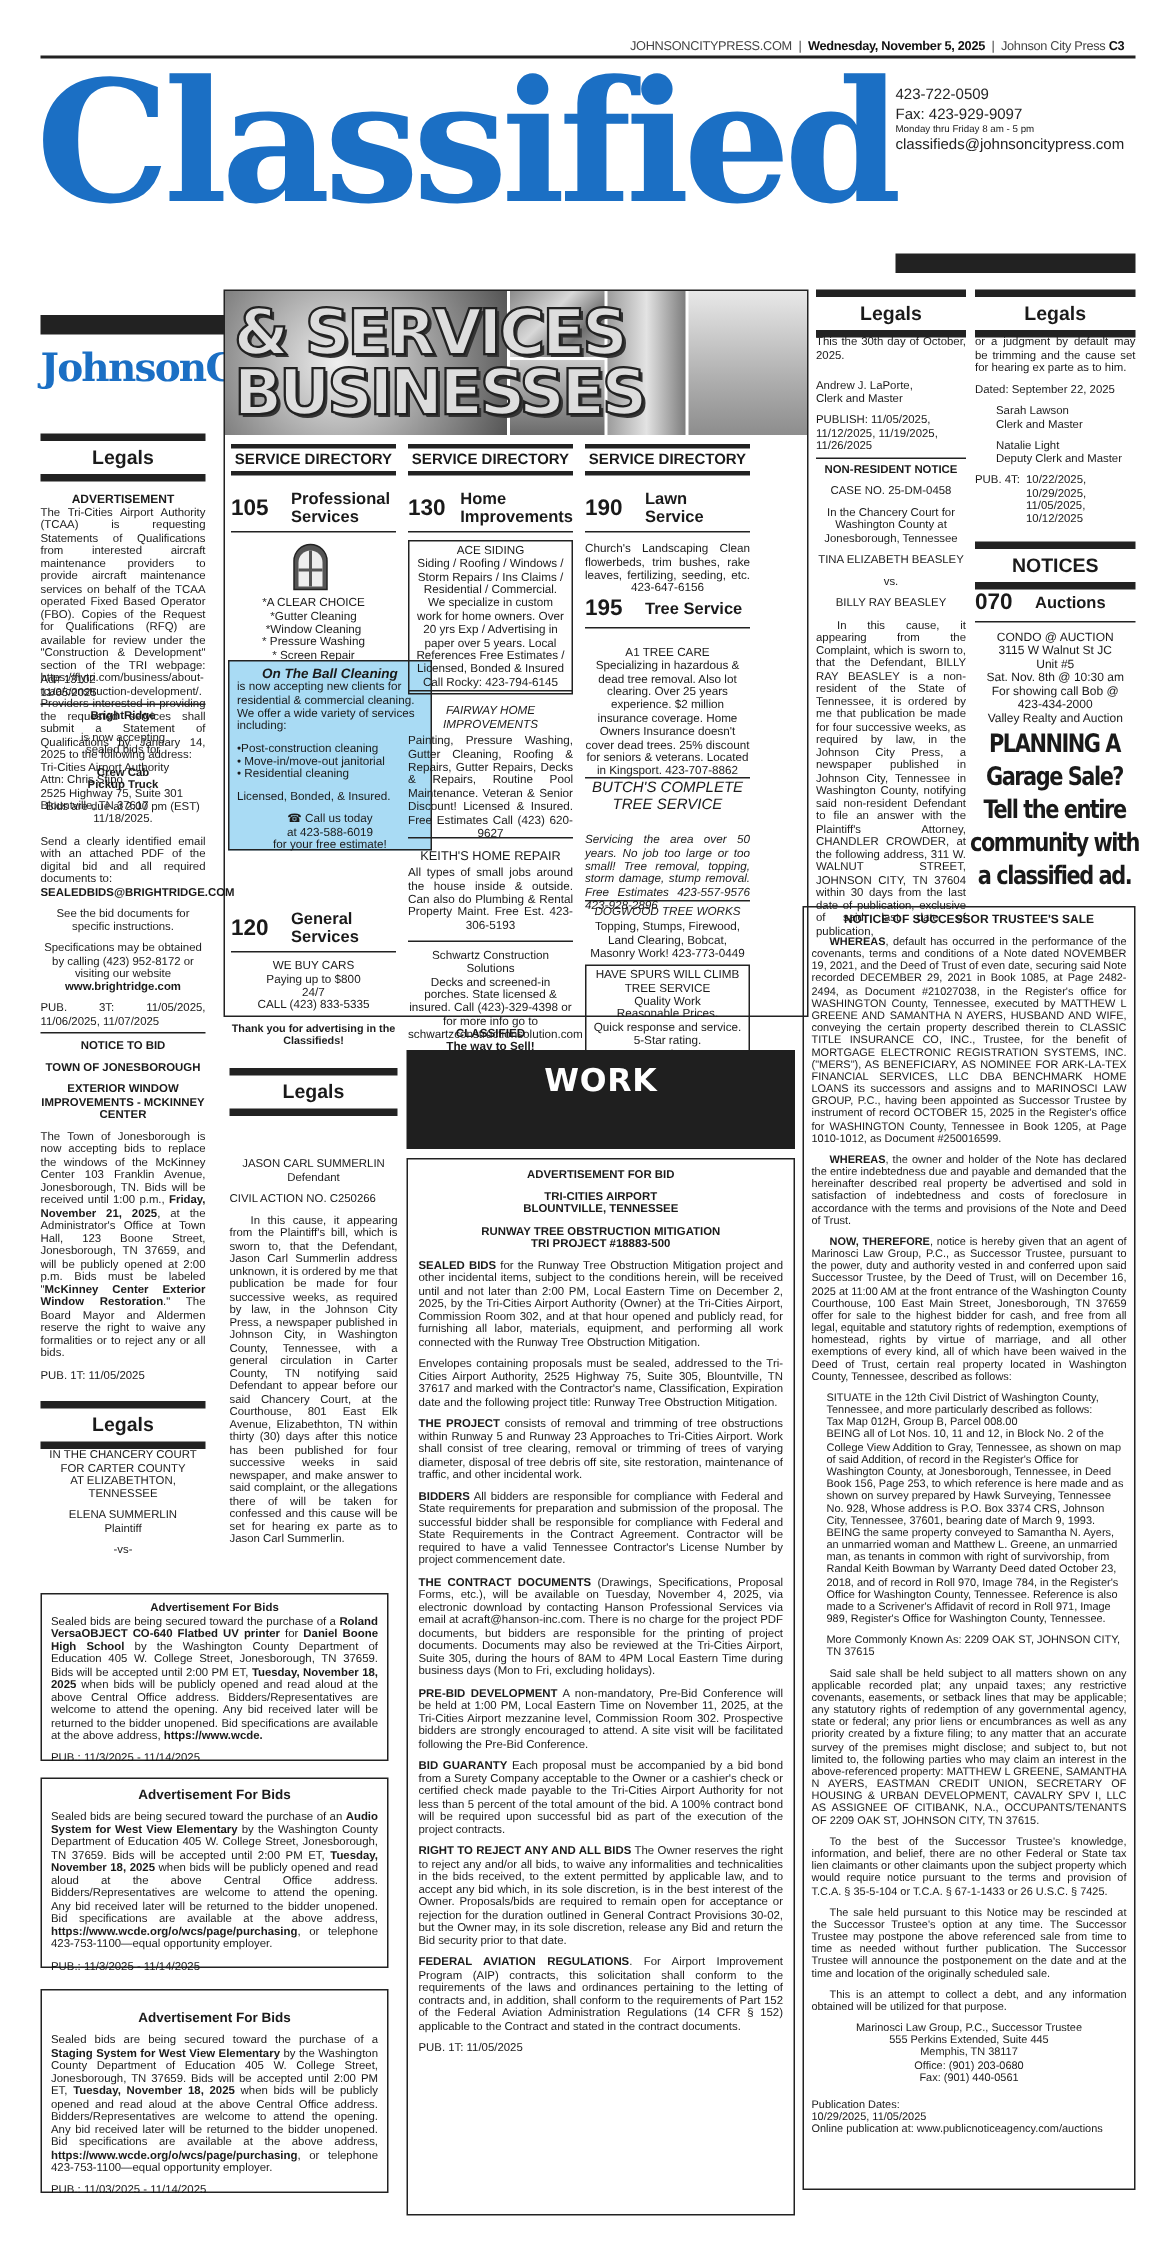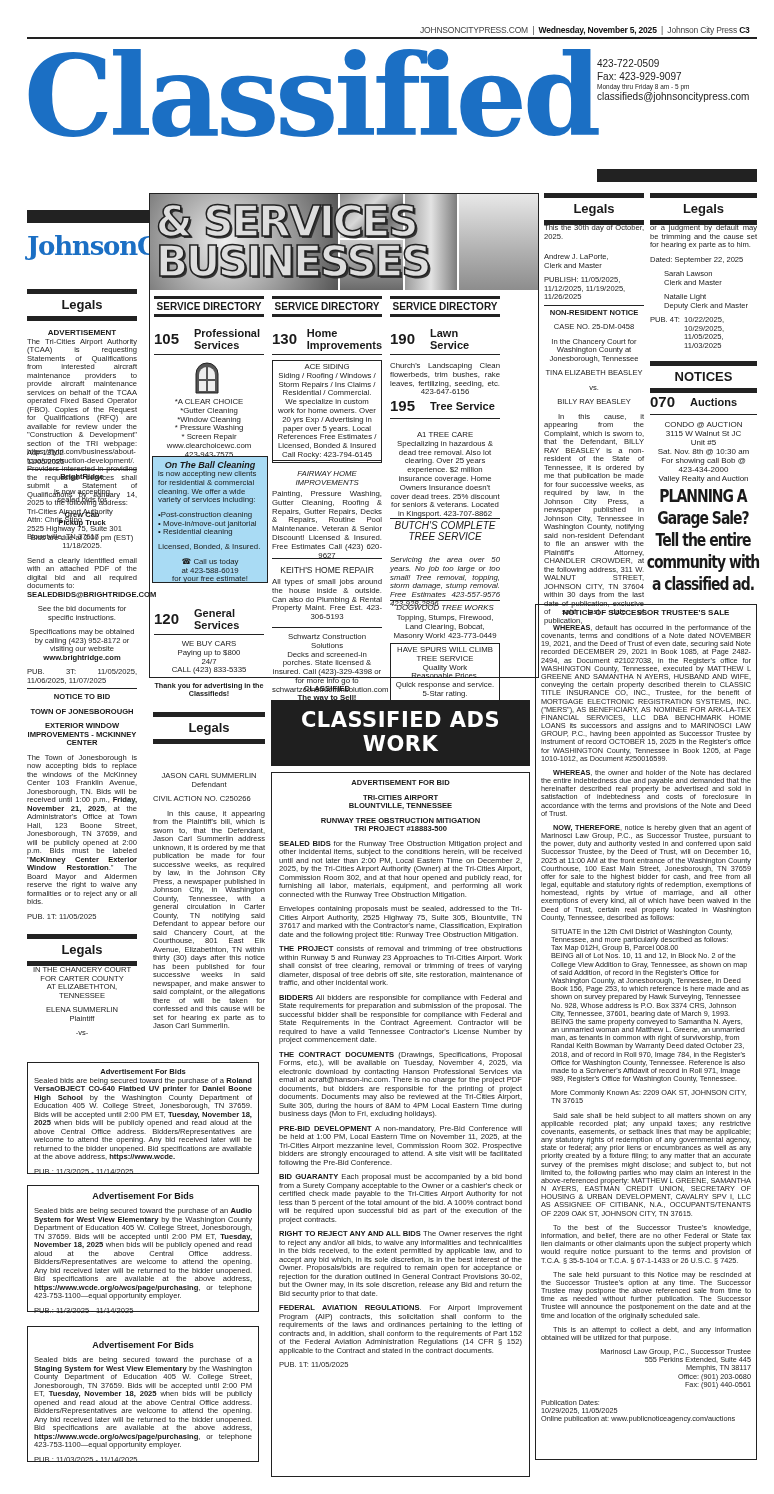--- a/index.html
+++ b/index.html
@@ -163,21 +163,21 @@
 </div>
 <div class="svc" style="left:154px;top:398px;width:110px">
   <div>*A CLEAR CHOICE</div>
   <div>*Gutter Cleaning</div>
   <div>*Window Cleaning</div>
   <div>* Pressure Washing</div>
   <div>* Screen Repair</div>
   <div>www.clearchoicewc.com</div>
   <div>423-943-7575</div>
 </div>
-<div class="blue" style="left:152px;top:456px;width:116px;height:127px">
+<div class="blue" style="left:152px;top:440px;width:136px;height:127px">
   <div class="c b i" style="font-size:9px">On The Ball Cleaning</div>
   <p>is now accepting new clients for residential &amp; commercial cleaning. We offer a wide variety of services including:</p>
   <div>•Post-construction cleaning</div>
   <div>• Move-in/move-out janitorial</div>
   <p>• Residential cleaning</p>
   <p>Licensed, Bonded, &amp; Insured.</p>
   <div class="c">☎ Call us today</div>
   <div class="c">at 423-588-6019</div>
   <div class="c">for your free estimate!</div>
 </div>
@@ -244,21 +244,20 @@
     <span>Legals</span>
   </div>
 <div class="col" style="left:153px;top:772px;width:112px">
   <div class="c u">JASON CARL SUMMERLIN</div>
   <p class="c">Defendant</p>
   <p><span>CIVIL ACTION NO. </span><span class="u">C250266</span></p>
   <div style="text-indent:14px">In this cause, it appearing from the Plaintiff's bill, which is sworn to, that the Defendant, Jason Carl Summerlin address unknown, it is ordered by me that publication be made for four successive weeks, as required by law, in the Johnson City Press, a newspaper published in Johnson City, in Washington County, Tennessee, with a general circulation in Carter County, TN notifying said Defendant to appear before our said Chancery Court, at the Courthouse, 801 East Elk Avenue, Elizabethton, TN within thirty (30) days after this notice has been published for four successive weeks in said newspaper, and make answer to said complaint, or the allegations there of will be taken for confessed and this cause will be set for hearing ex parte as to Jason Carl Summerlin.</div>
 </div>
 
 <div class="abs cads">
-    <div>CLASSIFIED ADS</div>
     <div>WORK</div>
   </div>
 
 <div class="box" style="left:271px;top:772px;width:259px;height:705px;padding:6px 7px;text-align:justify">
   <p class="c b">ADVERTISEMENT FOR BID</p>
   <div class="c b">TRI-CITIES AIRPORT</div>
   <p class="c b">BLOUNTVILLE, TENNESSEE</p>
   <div class="c b u">RUNWAY TREE OBSTRUCTION MITIGATION</div>
   <p class="c b">TRI PROJECT #18883-500</p>
   <p><b class="u">SEALED BIDS</b><span> for the Runway Tree Obstruction Mitigation project and other incidental items, subject to the conditions herein, will be received until and not later than 2:00 PM, Local Eastern Time on December 2, 2025, by the Tri-Cities Airport Authority (Owner) at the Tri-Cities Airport, Commission Room 302, and at that hour opened and publicly read, for furnishing all labor, materials, equipment, and performing all work connected with the Runway Tree Obstruction Mitigation.</span></p>
@@ -301,21 +300,21 @@
   <div class="indent u">Sarah Lawson</div>
   <p class="indent">Clerk and Master</p>
   <div class="indent u">Natalie Light</div>
   <p class="indent">Deputy Clerk and Master</p>
   <div style="display:flex">
     <span style="width:34px">PUB. 4T:</span>
     <span>
         <div>10/22/2025,</div>
         <div>10/29/2025,</div>
         <div>11/05/2025,</div>
-        <div>11/03/2025</div>
+        <div>10/12/2025</div>
       </span>
   </div>
 </div>
 <div class="hdr" style="left:650px;top:361px;width:107px">
     <span>NOTICES</span>
   </div>
 <div class="cat" style="left:650px;top:394px;width:107px">
   <span class="n">070</span>
   <span class="t">Auctions</span>
 </div>
@@ -343,21 +342,21 @@
   <p style="text-indent:12px"><b>NOW, THEREFORE</b><span>, notice is hereby given that an agent of Marinosci Law Group, P.C., as Successor Trustee, pursuant to the power, duty and authority vested in and conferred upon said Successor Trustee, by the Deed of Trust, will on December 16, 2025 at 11:00 AM at the front entrance of the Washington County Courthouse, 100 East Main Street, Jonesborough, TN 37659 offer for sale to the highest bidder for cash, and free from all legal, equitable and statutory rights of redemption, exemptions of homestead, rights by virtue of marriage, and all other exemptions of every kind, all of which have been waived in the Deed of Trust, certain real property located in Washington County, Tennessee, described as follows:</span></p>
   <p style="padding-left:10px;text-align:left;white-space:pre-line">SITUATE in the 12th Civil District of Washington County, Tennessee, and more particularly described as follows:
 Tax Map 012H, Group B, Parcel 008.00
 BEING all of Lot Nos. 10, 11 and 12, in Block No. 2 of the College View Addition to Gray, Tennessee, as shown on map of said Addition, of record in the Register's Office for Washington County, at Jonesborough, Tennessee, in Deed Book 156, Page 253, to which reference is here made and as shown on survey prepared by Hawk Surveying, Tennessee No. 928, Whose address is P.O. Box 3374 CRS, Johnson City, Tennessee, 37601, bearing date of March 9, 1993.
 BEING the same property conveyed to Samantha N. Ayers, an unmarried woman and Matthew L. Greene, an unmarried man, as tenants in common with right of survivorship, from Randal Keith Bowman by Warranty Deed dated October 23, 2018, and of record in Roll 970, Image 784, in the Register's Office for Washington County, Tennessee. Reference is also made to a Scrivener's Affidavit of record in Roll 971, Image 989, Register's Office for Washington County, Tennessee.</p>
   <p style="padding-left:10px;text-align:left">More Commonly Known As: 2209 OAK ST, JOHNSON CITY, TN 37615</p>
   <p style="text-indent:12px">Said sale shall be held subject to all matters shown on any applicable recorded plat; any unpaid taxes; any restrictive covenants, easements, or setback lines that may be applicable; any statutory rights of redemption of any governmental agency, state or federal; any prior liens or encumbrances as well as any priority created by a fixture filing; to any matter that an accurate survey of the premises might disclose; and subject to, but not limited to, the following parties who may claim an interest in the above-referenced property: MATTHEW L GREENE, SAMANTHA N AYERS, EASTMAN CREDIT UNION, SECRETARY OF HOUSING &amp; URBAN DEVELOPMENT, CAVALRY SPV I, LLC AS ASSIGNEE OF CITIBANK, N.A., OCCUPANTS/TENANTS OF 2209 OAK ST, JOHNSON CITY, TN 37615.</p>
   <p style="text-indent:12px">To the best of the Successor Trustee's knowledge, information, and belief, there are no other Federal or State tax lien claimants or other claimants upon the subject property which would require notice pursuant to the terms and provision of T.C.A. § 35-5-104 or T.C.A. § 67-1-1433 or 26 U.S.C. § 7425.</p>
   <p style="text-indent:12px">The sale held pursuant to this Notice may be rescinded at the Successor Trustee's option at any time. The Successor Trustee may postpone the above referenced sale from time to time as needed without further publication. The Successor Trustee will announce the postponement on the date and at the time and location of the originally scheduled sale.</p>
   <p style="text-indent:12px">This is an attempt to collect a debt, and any information obtained will be utilized for that purpose.</p>
-  <p style="text-align:right;white-space:pre-line">Marinosci Law Group, P.C., Successor Trustee
+  <p style="text-align:center;white-space:pre-line">Marinosci Law Group, P.C., Successor Trustee
 555 Perkins Extended, Suite 445
 Memphis, TN 38117
 Office: (901) 203-0680
 Fax: (901) 440-0561</p>
   <div style="height:4px"></div>
   <div>Publication Dates:</div>
   <div>10/29/2025, 11/05/2025</div>
   <div><span>Online publication at: </span><span class="u">www.publicnoticeagency.com/auctions</span></div>
 </div>
 

